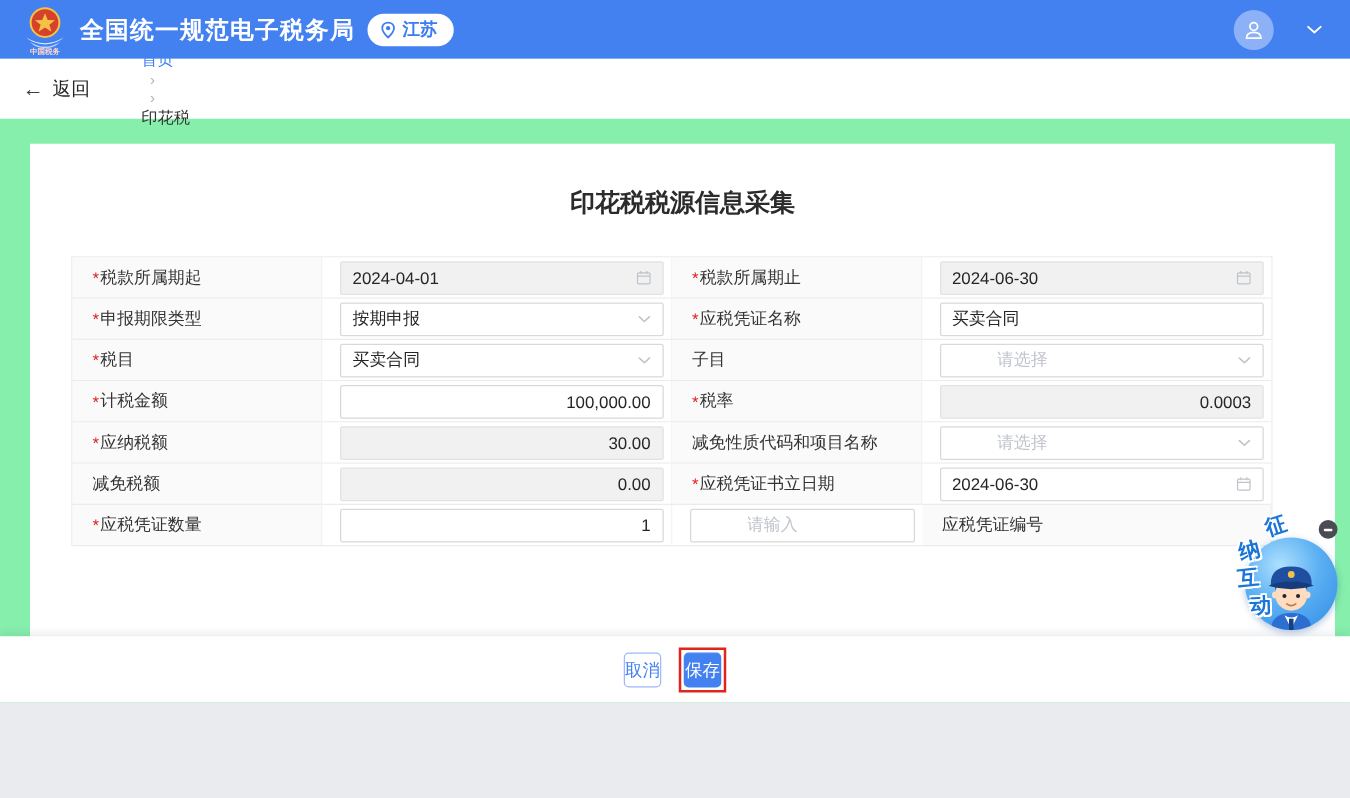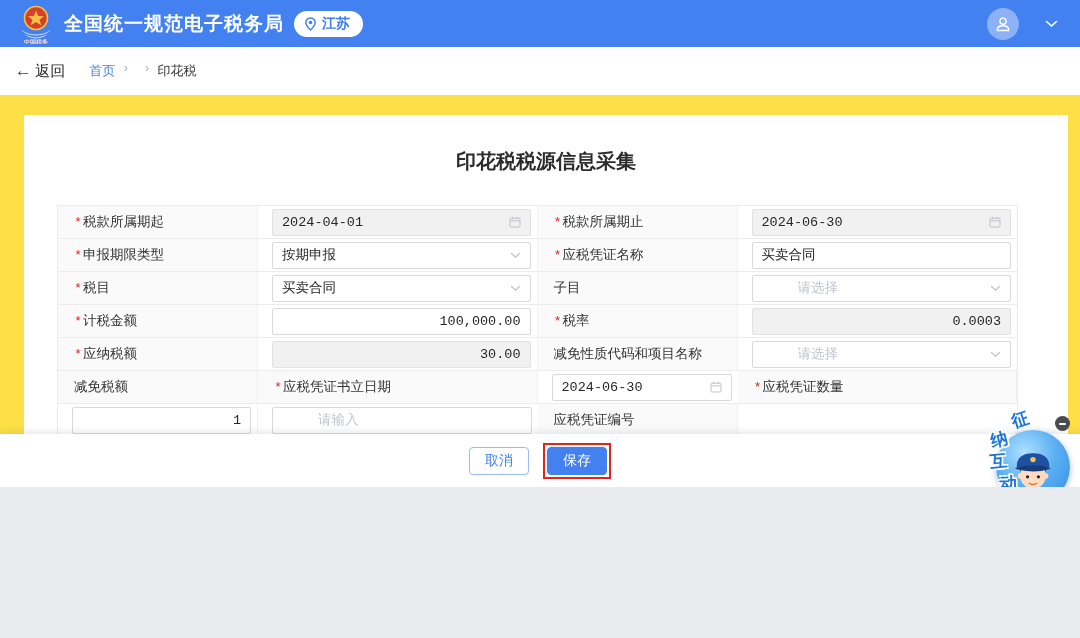--- a/index.html
+++ b/index.html
@@ -1,34 +1,34 @@
 <!DOCTYPE html>
 <html><head>
 <meta charset="utf-8">
 <style>
   html,body{margin:0;padding:0;background:#e9ebee;}
-  .page{position:relative;width:1080px;height:487px;background:#fde047;overflow:hidden;
-        font-family:Liberation Mono, monospace;-webkit-font-smoothing:antialiased;}
+  .page{position:relative;width:1080px;height:562px;background:#86efac;overflow:hidden;
+        font-family:Liberation Sans, sans-serif;-webkit-font-smoothing:antialiased;}
 
   
   .app-header{position:absolute;top:0;left:0;right:0;height:47px;background:#4381f1;
               display:flex;align-items:center;justify-content:space-between;padding:0 22px 0 18px;box-sizing:border-box;}
   .brand{display:flex;align-items:center;gap:10px;}
   .app-title{color:#ffffff;font-size:19px;font-weight:bold;letter-spacing:1px;}
   .region-pill{display:flex;align-items:center;gap:5px;background:#ffffff;color:#3b7cf0;
                border-radius:15px;padding:4px 13px 4px 10px;font-size:14px;font-weight:bold;cursor:pointer;}
   .h-right{display:flex;align-items:center;gap:26px;}
   .avatar{width:32px;height:32px;border-radius:50%;background:#8db1f6;display:flex;align-items:center;justify-content:center;cursor:pointer;}
 
   
   .breadcrumb-bar{position:absolute;top:47px;left:0;right:0;height:48px;background:#ffffff;
                   display:flex;align-items:center;padding-left:18px;box-sizing:border-box;}
   .back-button{display:flex;align-items:center;gap:7px;font-size:15px;color:#262626;cursor:pointer;}
   .back-arrow{font-size:17px;color:#404040;line-height:1;}
-  .crumbs{margin-left:24px;font-size:13px;display:flex;align-items:flex-start;}
+  .crumbs{margin-left:41px;font-size:13px;display:flex;align-items:flex-start;flex-direction:column;}
   .crumb-link{color:#4381f1;cursor:pointer;}
   .crumb-sep{color:#b3b3b3;margin:0 7px;font-size:12px;}
   .crumb-current{color:#333333;}
 
   
   .card{position:absolute;left:24px;right:12px;top:115px;height:438px;background:#ffffff;}
   .form-title{margin:0;padding-top:34px;text-align:center;font-size:20px;font-weight:bold;color:#2b2b2b;line-height:28px;}
 
   .form-table{position:absolute;left:33px;right:50px;top:90px;border:1px solid #ececec;border-bottom:none;
               display:grid;grid-template-columns:200px 1fr 200px 1fr;}
@@ -44,21 +44,21 @@
   .input .val.ph{color:#c0c4cc;margin-left:36px;}
   .input.disabled{background:#f1f1f1;border-color:#e2e2e2;cursor:default;justify-content:space-between;}
   .icon-box{display:flex;align-items:center;flex:none;}
 
   .section-tabs{position:absolute;left:50px;top:337px;display:flex;gap:30px;}
   .section-tab{font-size:13.5px;color:#595959;cursor:pointer;}
 
   
   .footer-bar{position:absolute;left:0;right:0;bottom:0;height:53px;background:#ffffff;
               box-shadow:0 -3px 7px rgba(40,60,90,0.10);display:flex;align-items:center;justify-content:center;gap:14px;}
-  .btn{font-size:14px;border-radius:4px;padding:6px 15px;line-height:1;cursor:pointer;font-family:inherit;}
+  .btn{font-size:14px;border-radius:4px;padding:6px 0;line-height:1;cursor:pointer;font-family:inherit;}
   .btn-cancel{background:#ffffff;border:1px solid #9db9f7;color:#4381f1;}
   .save-highlight{border:2px solid #e1251b;padding:2px;display:inline-flex;}
   .btn-save{background:#4381f1;border:1px solid #4381f1;color:#ffffff;}
 
   
   .assistant{position:absolute;right:2px;top:410px;width:90px;height:96px;}
   .assistant-minus{position:absolute;right:8px;top:6px;width:15px;height:15px;border-radius:50%;
                    background:#4b4b52;display:flex;align-items:center;justify-content:center;cursor:pointer;z-index:3;}
   .assistant-minus::after{content:"";width:7px;height:2px;background:#ffffff;border-radius:1px;}
   .assistant-bubble{position:absolute;right:8px;top:20px;width:74px;height:74px;border-radius:50%;
@@ -222,20 +222,25 @@
           <div class="input">
             <span class="val ph">请选择</span>
             <span class="icon-box">
               <svg width="11" height="7" viewBox="0 0 11 7">
                 <path d="M1.5 1.5 L5.5 5.2 L9.5 1.5" fill="none" stroke="#bfc3cb" stroke-width="1.3" stroke-linecap="round"></path>
               </svg>
             </span>
           </div>
         </div>
         <div class="cell cell-label">减免税额</div>
+        <div class="cell cell-field">
+          <div class="input disabled">
+            <span class="val right">0.00</span>
+          </div>
+        </div>
         <div class="cell cell-label"><span class="req">*</span>应税凭证书立日期</div>
         <div class="cell cell-field last-col">
           <div class="input">
             <span class="val">2024-06-30</span>
             <span class="icon-box">
               <svg width="12" height="12" viewBox="0 0 12 12">
                 <rect x="1" y="2.2" width="10" height="8.8" rx="1" fill="none" stroke="#bfc3cb" stroke-width="1"></rect>
                 <line x1="3.6" y1="0.8" x2="3.6" y2="3.2" stroke="#bfc3cb" stroke-width="1"></line>
                 <line x1="8.4" y1="0.8" x2="8.4" y2="3.2" stroke="#bfc3cb" stroke-width="1"></line>
                 <line x1="1" y1="4.8" x2="11" y2="4.8" stroke="#bfc3cb" stroke-width="1"></line>

